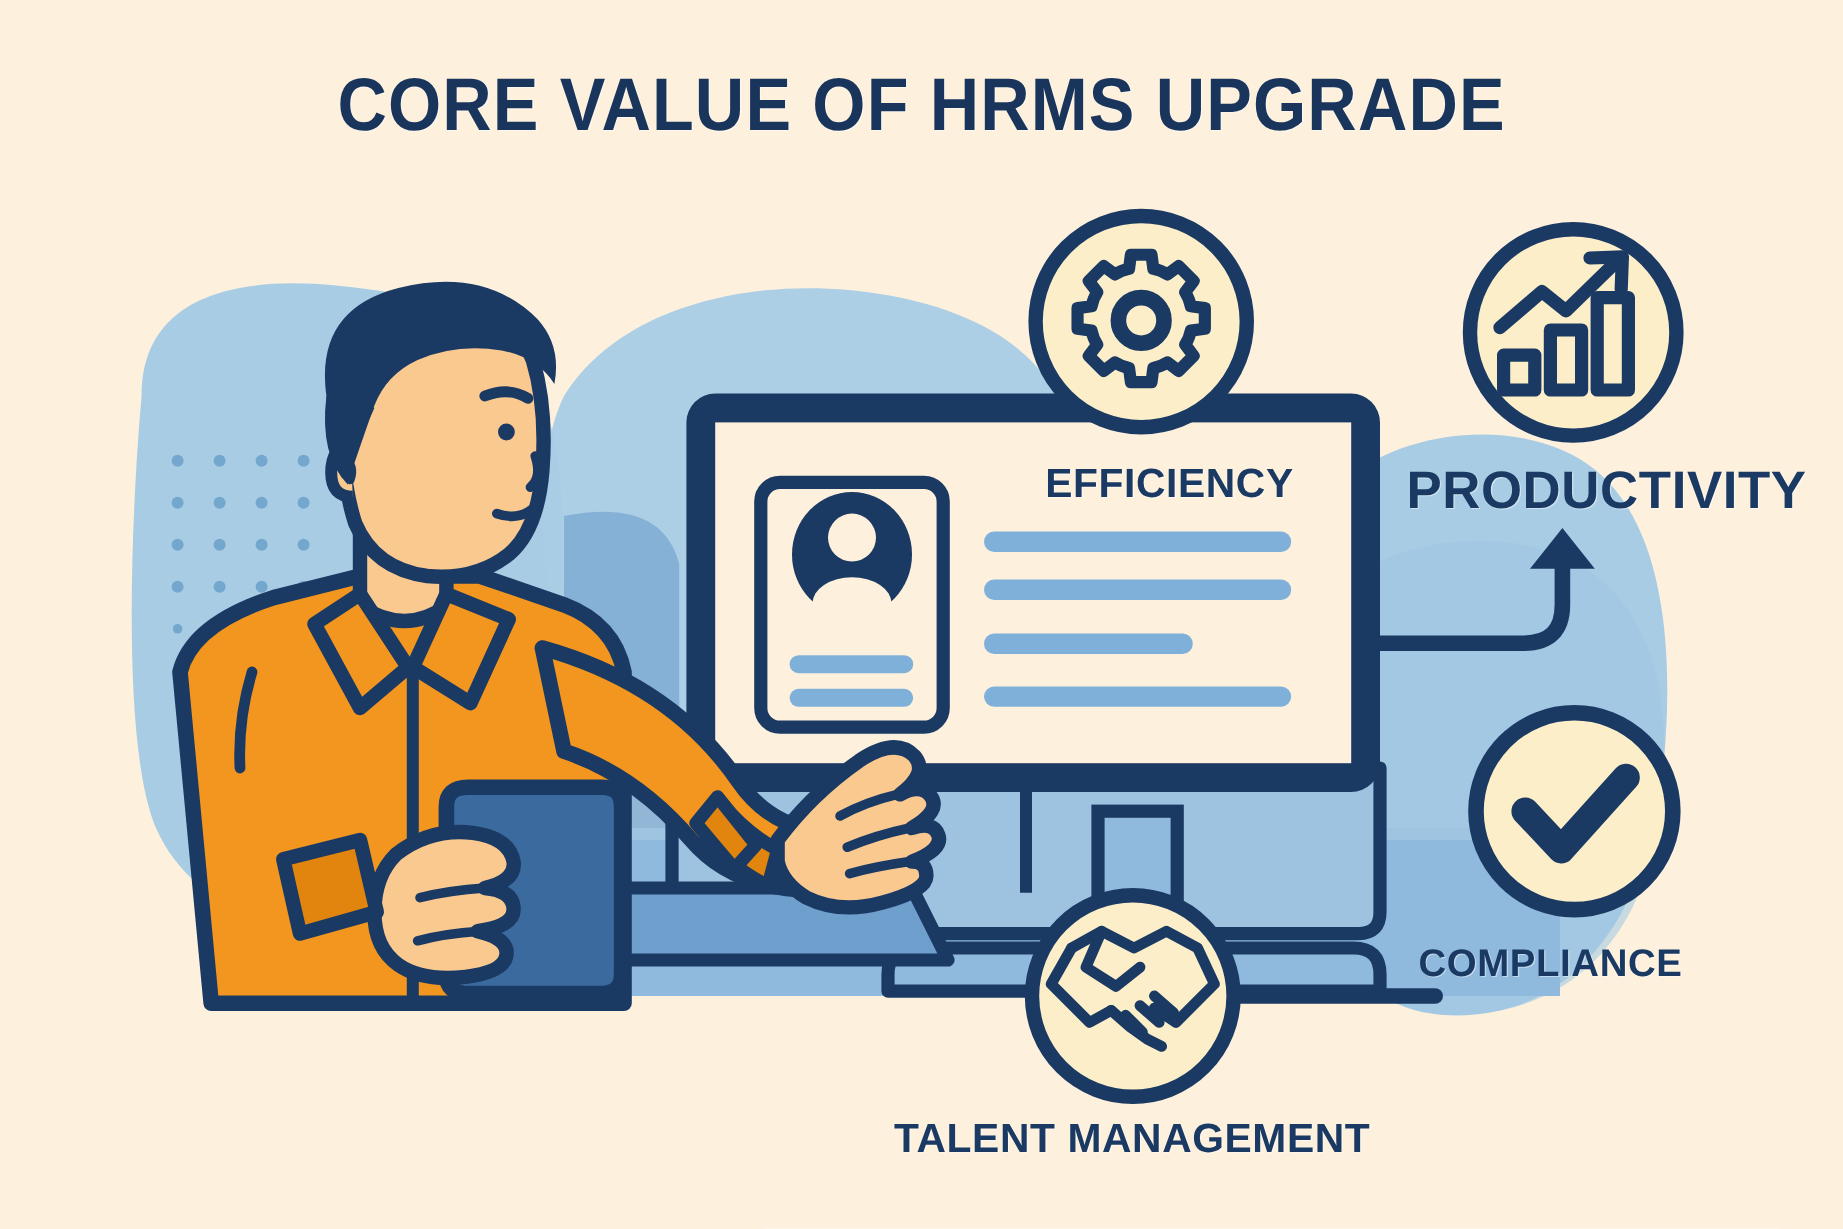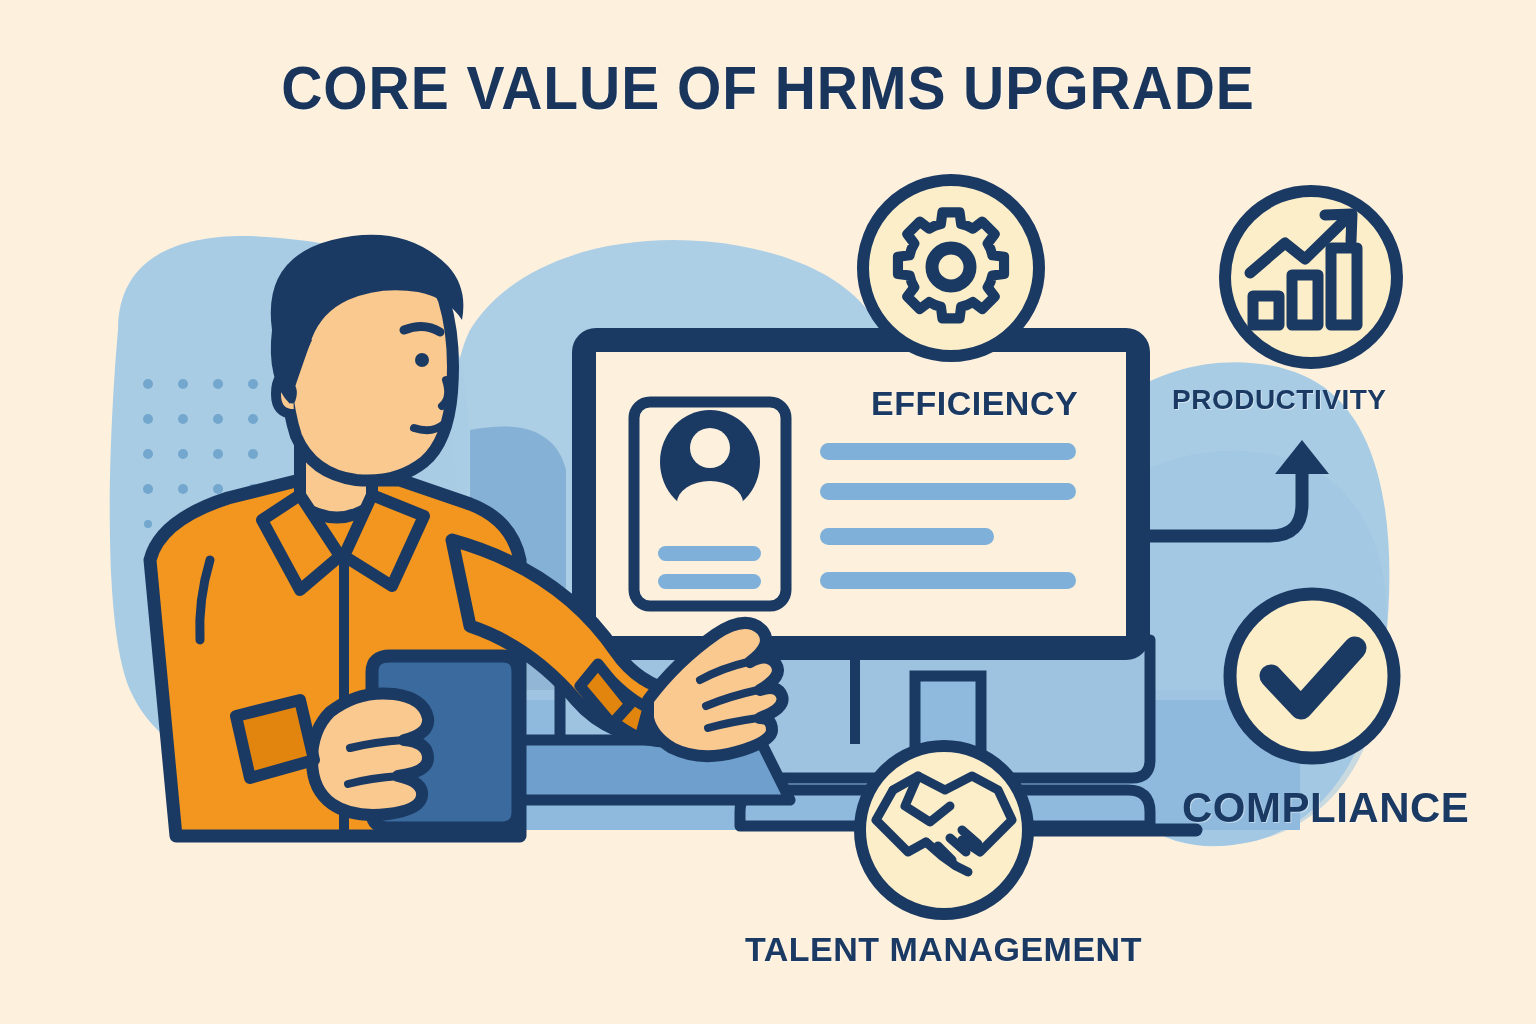--- a/index.html
+++ b/index.html
@@ -46,26 +46,26 @@
   }
   #label-efficiency {
     left: 843px;
     top: 384px;
     font-size: 34px;
     margin-left: 28px;
   }
   #label-productivity {
     left: 1172px;
     top: 384px;
-    font-size: 28px;
+    font-size: 44px;
   }
   #label-compliance {
     left: 1182px;
     top: 784px;
-    font-size: 42px;
+    font-size: 32px;
   }
   #label-talent {
     left: 728px;
     top: 930px;
     font-size: 34px;
     margin-left: 17px;
   }
 </style>
 </head>
 <body>

